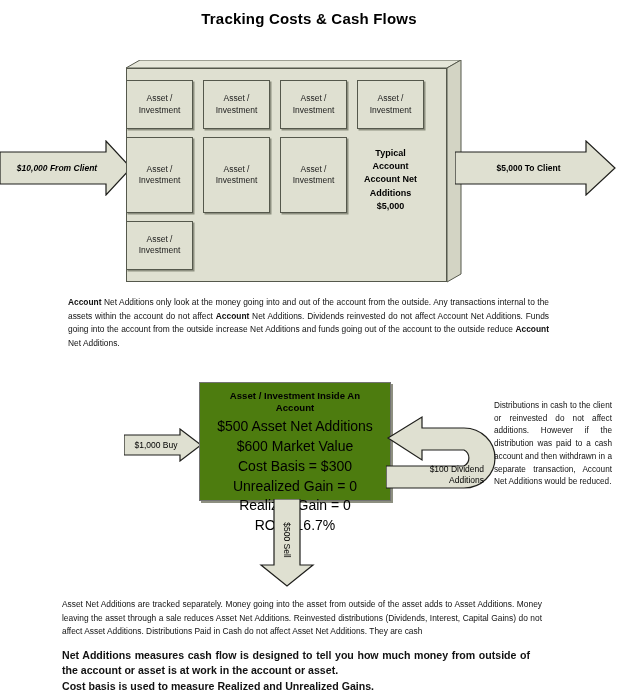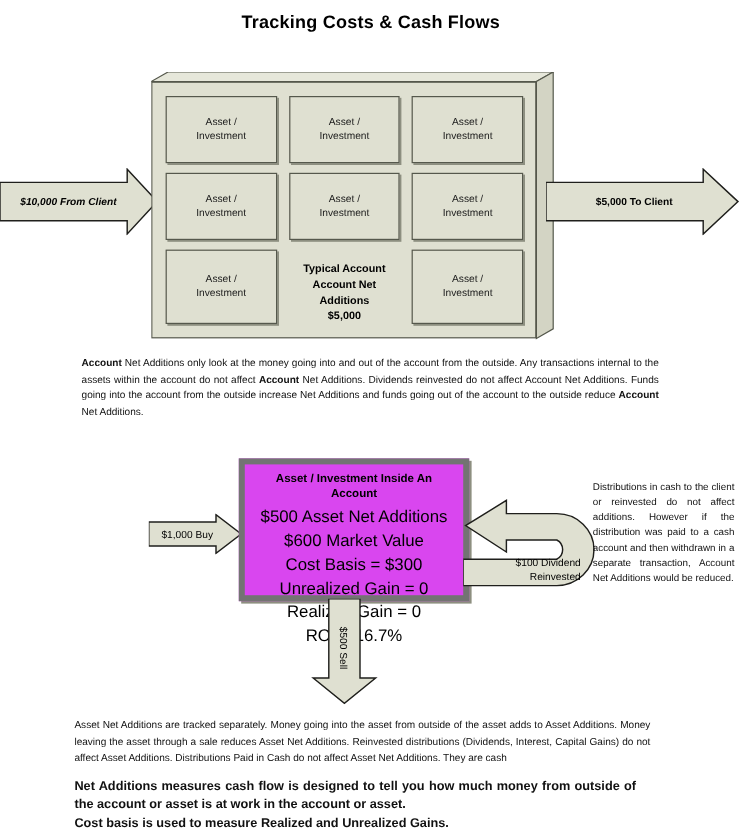--- a/index.html
+++ b/index.html
@@ -33,24 +33,24 @@
   #account-container svg { display: block; }
 
   .account-face {
     position: absolute;
     left: 0; top: 8px;
     width: 322px; height: 214px;
   }
 
   .asset-grid {
     position: absolute;
-    left: 12px; top: 12px;
+    left: 0; top: 12px;
     width: 298px; height: 190px;
     display: grid;
-    grid-template-columns: repeat(3, 1fr);
+    grid-template-columns: repeat(4, 1fr);
     grid-template-rows: repeat(3, 1fr);
     column-gap: 10px;
     row-gap: 8px;
   }
   .asset-box {
     background: #dfe0d1;
     border: 1px solid #55584c;
     box-shadow: 1.5px 1.5px 0 #8d8f80;
     display: flex;
     align-items: center;
@@ -98,22 +98,22 @@
   #para-summary  {
     left: 62px; top: 648px; width: 468px;
     font-size: 10.6px; font-weight: bold; line-height: 1.45;
     text-align: justify;
   }
   #para-summary .lastline { text-align: left; }
 
   
   #asset-detail-box {
     left: 199px; top: 382px; width: 192px; height: 119px;
-    background: #d946ef;
-    border: 5px solid #737373;
+    background: #4d7c0f;
+    border: 1px solid #737373;
     box-shadow: 2px 2px 0 #8d8f80;
     box-sizing: border-box;
     text-align: center;
     padding-top: 7px;
     font-size: 9px;
     line-height: 1.4;
   }
   #asset-detail-title {
     font-weight: bold;
     font-size: 9.6px;
@@ -239,21 +239,21 @@
   <div class="detail-line">ROI = 16.7%</div>
 </div>
 
 <div class="abs" id="arrow-dividend">
   <svg width="116" height="110" viewBox="0 0 116 110">
     <path d="M 0,98 L 78,98 A 31,30 0 0 0 78,38 L 36,38 L 36,27 L 2,48 L 36,70 L 36,60 L 78,60 A 9,9 0 0 1 78,76 L 0,76 Z" fill="#dfe0d1" stroke="#1f1f1c" stroke-width="1.2" stroke-linejoin="miter"></path>
   </svg>
 </div>
 <div class="abs" id="dividend-label">
   <span>$100 Dividend</span><br>
-  <span>Reinvested</span>
+  <span>Additions</span>
 </div>
 
 <div class="para" id="para-side">Distributions in cash to the client or reinvested do not affect additions.  However if the distribution was paid to a cash account and then withdrawn in a separate transaction, Account Net Additions would be reduced.</div>
 
 <div class="abs" id="arrow-sell">
   <svg width="58" height="88" viewBox="0 0 58 88">
     <polygon points="16,0 42,0 42,66 55,66 29,87 3,66 16,66" fill="#dfe0d1" stroke="#1f1f1c" stroke-width="1.2"></polygon>
   </svg>
   <div class="sell-label">
     <span>$500 Sell</span>

